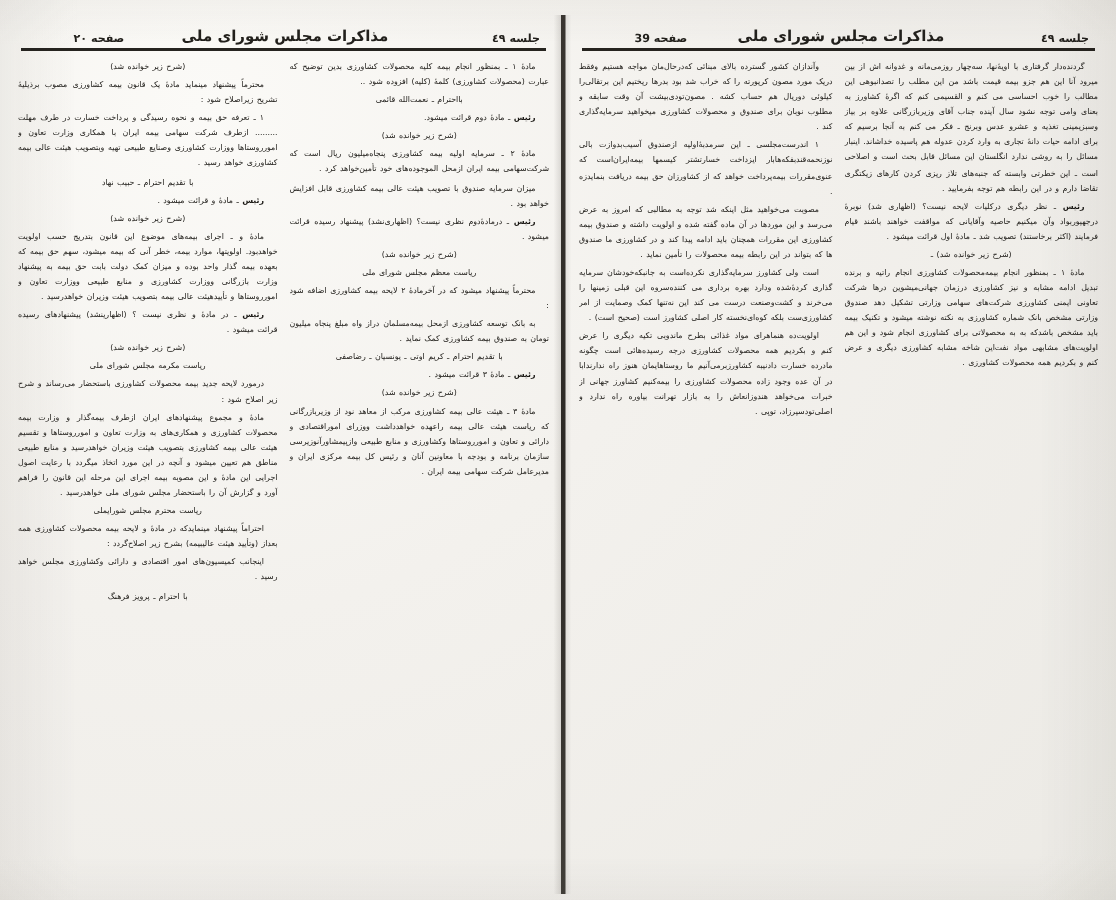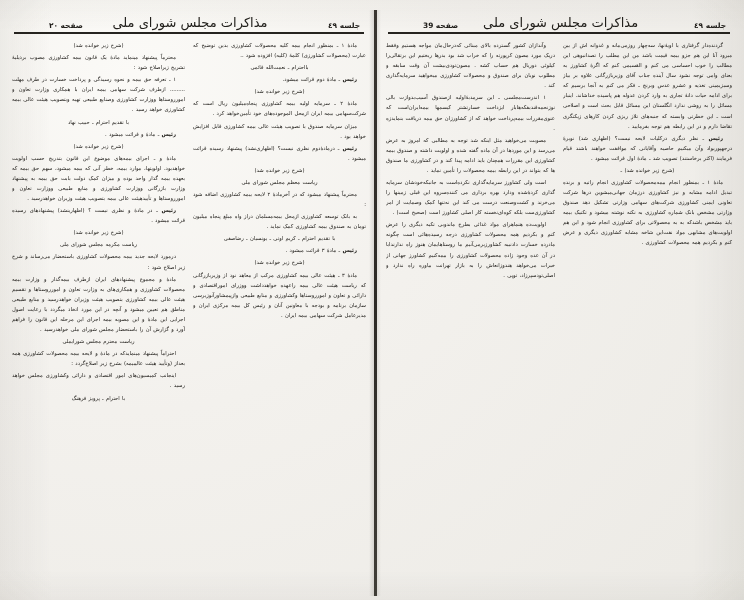--- a/index.html
+++ b/index.html
@@ -43,21 +43,21 @@
   .page{position:relative;height:600px;box-sizing:border-box;}
   .page-left{width:376px;padding:16px 10px 8px 12px;}
   .page-right{width:368px;padding:16px 12px 8px 10px;}
 
   
   .runhead{
     display:flex;align-items:flex-end;justify-content:space-between;
     font-size:7.5px;color:#22201c;letter-spacing:.2px;
     padding:0 6px 2px 6px;height:14px;
   }
-  .runhead .center{font-size:13px;font-weight:normal;letter-spacing:.4px;}
+  .runhead .center{font-size:10px;font-weight:bold;letter-spacing:.4px;}
   .runhead .side{font-size:7.4px;font-weight:bold;padding-left:31px;}
   .rule{
     height:2px;background:#15130f;margin:0 2px 6px 2px;opacity:.93;
   }
 
   .cols{display:flex;gap:8px;height:560px;}
   .col{
     flex:1;min-width:0;
     font-size:5.25px;
     line-height:1.92;

